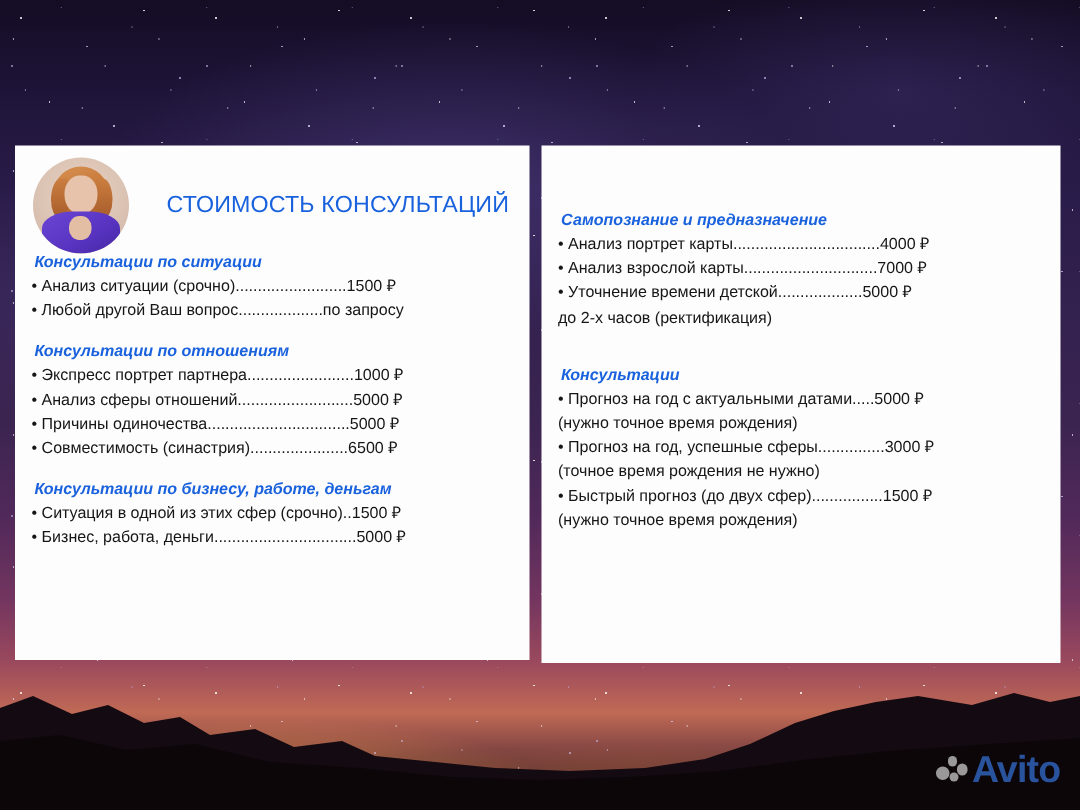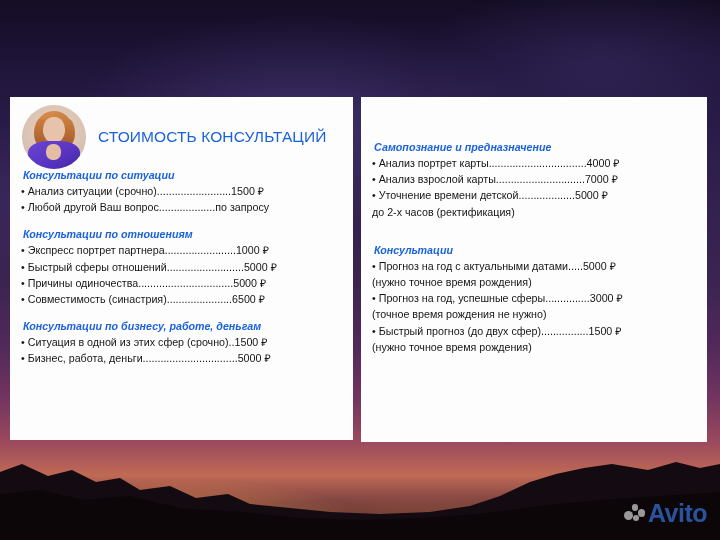--- a/index.html
+++ b/index.html
@@ -167,21 +167,21 @@
     width: 15px; height: 16px;
     border-radius: 45%;
     background: #e3bda4;
   }
 
   .card-title {
     color: #1a62dd;
     font-size: 15.5px;
     font-weight: normal;
     letter-spacing: .1px;
-    margin-left: 12px;
+    margin-left: 25px;
     white-space: nowrap;
   }
 
   .card-body { padding: 0 11px; }
   #card-right .card-body { padding: 0 11px; }
   .right-spacer { height: 44px; }
 
   .section { margin-bottom: 2px; }
   .section-heading {
     color: #1a62dd;
@@ -270,21 +270,21 @@
         <div class="section-heading">Консультации по ситуации</div>
         <div class="item">• Анализ ситуации (срочно).........................1500 ₽</div>
         <div class="item">• Любой другой Ваш вопрос...................по запросу</div>
       </div>
 
       <div class="section-gap"></div>
 
       <div class="section">
         <div class="section-heading">Консультации по отношениям</div>
         <div class="item">• Экспресс портрет партнера........................1000 ₽</div>
-        <div class="item">• Быстрый сферы отношений..........................5000 ₽</div>
+        <div class="item">• Анализ сферы отношений..........................5000 ₽</div>
         <div class="item">• Причины одиночества................................5000 ₽</div>
         <div class="item">• Совместимость (синастрия)......................6500 ₽</div>
       </div>
 
       <div class="section-gap"></div>
 
       <div class="section">
         <div class="section-heading">Консультации по бизнесу, работе, деньгам</div>
         <div class="item">• Ситуация в одной из этих сфер (срочно)..1500 ₽</div>
         <div class="item">• Бизнес, работа, деньги................................5000 ₽</div>

